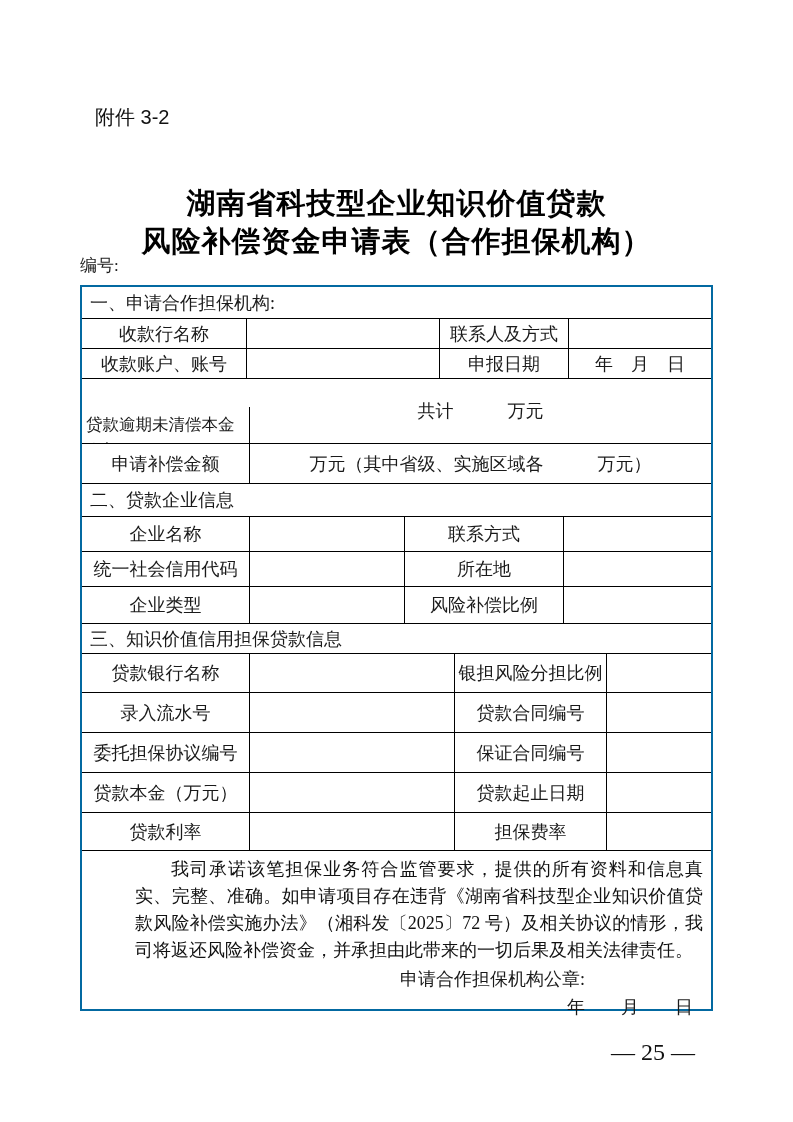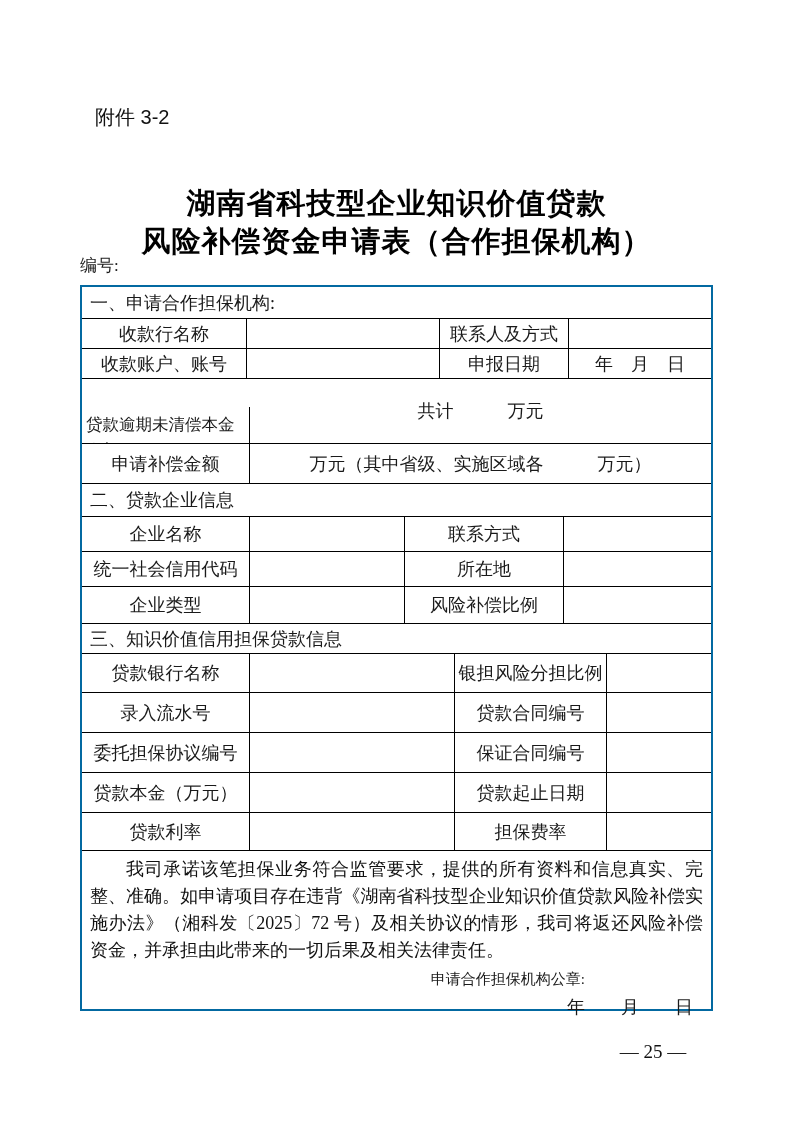--- a/index.html
+++ b/index.html
@@ -52,37 +52,37 @@
   .h39{height:39px}.h38{height:38px}
   
   .s1a .c1{width:165px}.s1a .c2{width:193px}.s1a .c3{width:129px}.s1a .c4{flex:1}
   .s1b .c1{width:168px}.s1b .c2{flex:1}
   .s2  .c1{width:168px}.s2  .c2{width:155px}.s2  .c3{width:159px}.s2 .c4{flex:1}
   .s3  .c1{width:168px}.s3  .c2{width:205px}.s3  .c3{width:152px}.s3 .c4{flex:1}
   .small-label{font-size:16.5px;line-height:26px;}
   
   .commitment{
     height:158px;display:block;
-    padding:5px 8px 12px 8px;box-sizing:border-box;
+    padding:5px 8px 12px 8px;box-sizing:border-box;margin-left:45px;
   }
   .commit-text{
     font-size:18px;line-height:27px;
     text-align:justify;text-indent:2em;color:#111;
   }
   .seal-line{
     text-align:right;padding-right:118px;
-    font-size:15px;line-height:28px;margin-top:1px;
+    font-size:18px;line-height:28px;margin-top:1px;
   }
   .date-line{
     text-align:right;padding-right:10px;
     font-size:18px;line-height:28px;
   }
   .page-number{
     position:absolute;left:598px;top:1040px;width:110px;
-    text-align:center;font-size:19px;line-height:24px;color:#111;
+    text-align:center;font-size:24px;line-height:24px;color:#111;
   }
 </style>
 </head>
 <body>
 
 <div class="page">
 
   <div class="attachment">附件 3-2</div>
 
   <div class="title-block">

